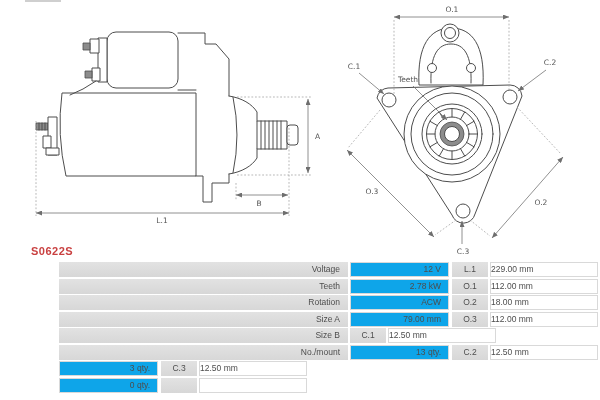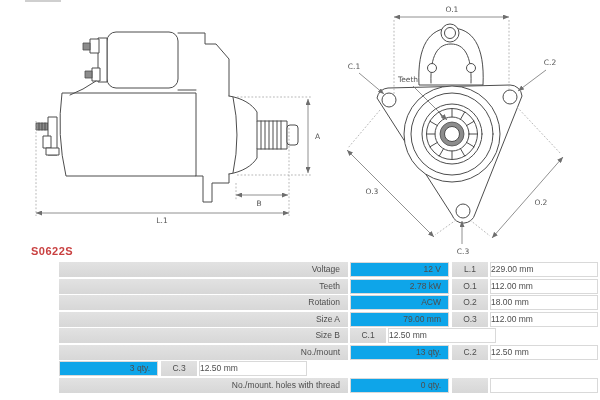--- a/index.html
+++ b/index.html
@@ -197,20 +197,19 @@
       <div class="c2">13 qty.</div>
       <div class="c3">C.2</div>
       <div class="c4">12.50 mm</div>
     </div>
     <div class="row">
       <div class="c2">3 qty.</div>
       <div class="c3">C.3</div>
       <div class="c4">12.50 mm</div>
     </div>
     <div class="row">
-      <div class="c1">No./mount. holes with thread</div>
       <div class="c2">0 qty.</div>
       <div class="c3"></div>
       <div class="c4"></div>
     </div>
   </div>
 
 </div>
 
 </body></html>

